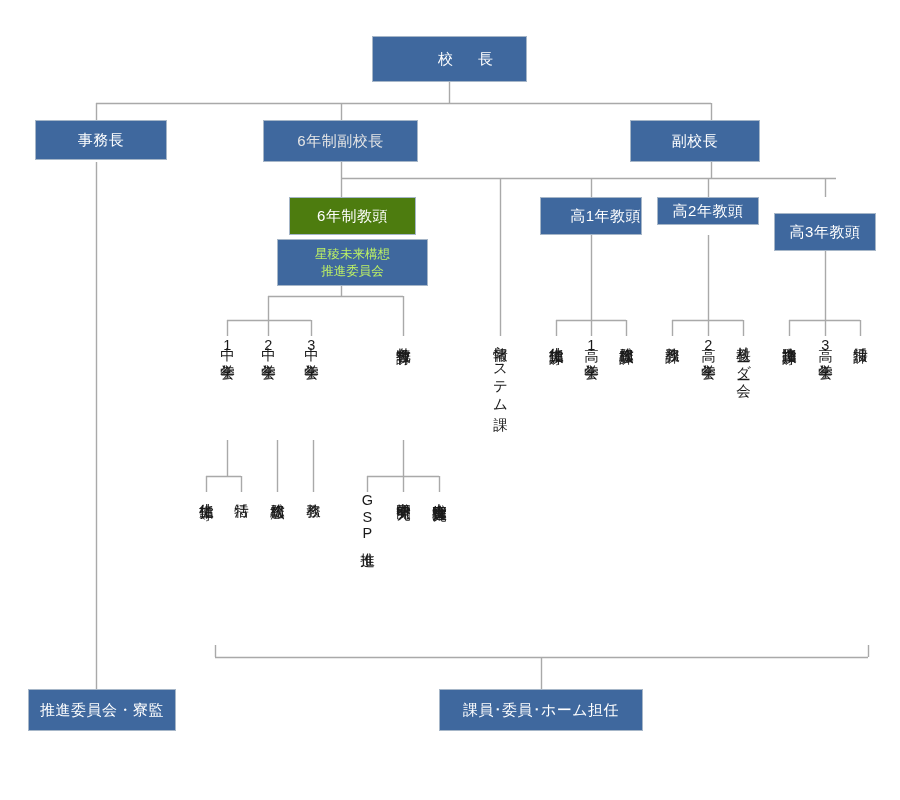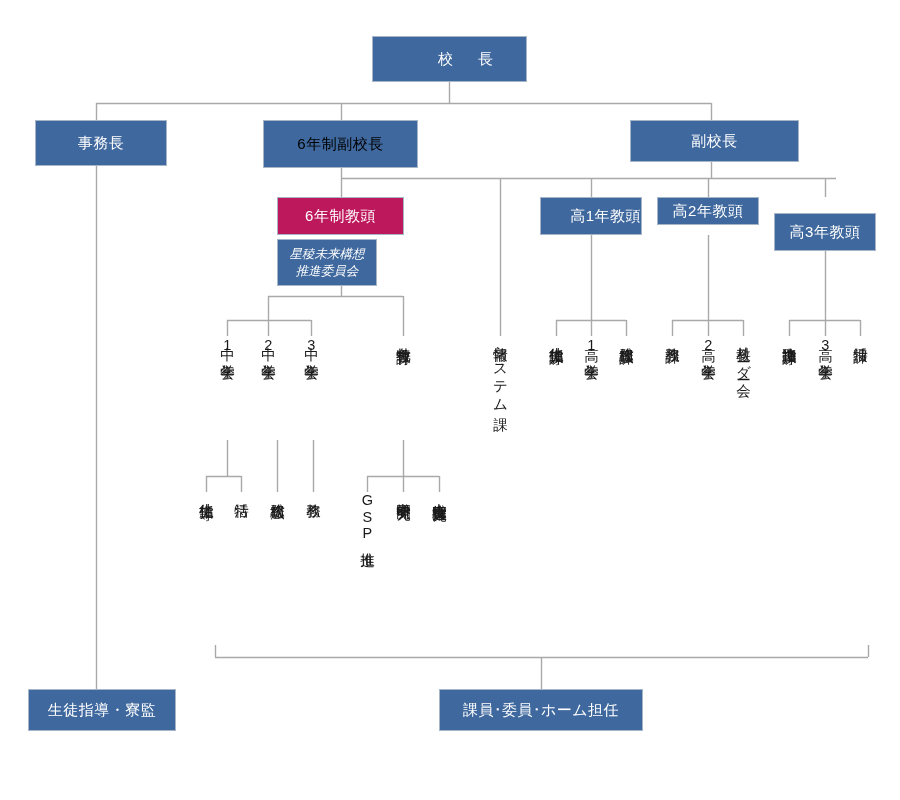--- a/index.html
+++ b/index.html
@@ -121,46 +121,46 @@
       <line x1="96.5" x2="96.5" y1="162" y2="689" stroke="#a9a9a9" stroke-width="1.4"></line>
       <line x1="215" x2="868" y1="657.5" y2="657.5" stroke="#a9a9a9" stroke-width="1.4"></line>
       <line x1="215.5" x2="215.5" y1="645" y2="657" stroke="#a9a9a9" stroke-width="1.4"></line>
       <line x1="868.5" x2="868.5" y1="645" y2="657" stroke="#a9a9a9" stroke-width="1.4"></line>
       <line x1="541.5" x2="541.5" y1="657" y2="689" stroke="#a9a9a9" stroke-width="1.4"></line>
     </svg>
   <div id="box-layer">
       <div class="node-box wide-title" style="left: 372px; top: 36px; width: 155px; height: 46px; background: rgb(63, 104, 158); border-color: rgb(166, 182, 200); color: rgb(255, 255, 255);">
         <span>校　長</span>
       </div>
-      <div class="node-box" style="left: 35px; top: 120px; width: 132px; height: 46px; background: rgb(63, 104, 158); border-color: rgb(166, 182, 200); color: rgb(255, 255, 255);">
+      <div class="node-box" style="left: 35px; top: 120px; width: 132px; height: 40px; background: rgb(63, 104, 158); border-color: rgb(166, 182, 200); color: rgb(255, 255, 255);">
         <span>事務長</span>
       </div>
-      <div class="node-box" style="left: 263px; top: 120px; width: 155px; height: 48px; background: rgb(63, 104, 158); border-color: rgb(166, 182, 200); color: #000000;">
+      <div class="node-box" style="left: 263px; top: 120px; width: 155px; height: 42px; background: rgb(63, 104, 158); border-color: rgb(166, 182, 200); color: #e5e5e5;">
         <span>6年制副校長</span>
       </div>
-      <div class="node-box" style="left: 630px; top: 120px; width: 169px; height: 42px; background: rgb(63, 104, 158); border-color: rgb(166, 182, 200); color: rgb(255, 255, 255);">
+      <div class="node-box" style="left: 630px; top: 120px; width: 130px; height: 42px; background: rgb(63, 104, 158); border-color: rgb(166, 182, 200); color: rgb(255, 255, 255);">
         <span>副校長</span>
       </div>
-      <div class="node-box" style="left: 277px; top: 197px; width: 127px; height: 38px; background: #be185d; border-color: rgb(166, 182, 200); color: rgb(255, 255, 255);">
+      <div class="node-box" style="left: 289px; top: 197px; width: 127px; height: 38px; background: #4d7c0f; border-color: rgb(166, 182, 200); color: rgb(255, 255, 255);">
         <span>6年制教頭</span>
       </div>
-      <div class="node-box small" style="left: 277px; top: 239px; width: 100px; height: 47px; background: rgb(63, 104, 158); border-color: rgb(166, 182, 200); color: #ffffff; font-style: italic;">
+      <div class="node-box small" style="left: 277px; top: 239px; width: 151px; height: 47px; background: rgb(63, 104, 158); border-color: rgb(166, 182, 200); color: #bef264;">
         <span>星稜未来構想<br>推進委員会</span>
       </div>
       <div class="node-box" style="left: 540px; top: 197px; width: 102px; height: 38px; background: rgb(63, 104, 158); border-color: rgb(166, 182, 200); color: rgb(255, 255, 255); justify-content: flex-end;">
         <span>高1年教頭</span>
       </div>
       <div class="node-box" style="left: 657px; top: 197px; width: 102px; height: 28px; background: rgb(63, 104, 158); border-color: rgb(166, 182, 200); color: rgb(255, 255, 255);">
         <span>高2年教頭</span>
       </div>
       <div class="node-box" style="left: 774px; top: 197px; width: 102px; height: 38px; background: rgb(63, 104, 158); border-color: rgb(166, 182, 200); color: rgb(255, 255, 255); margin-top: 16px;">
         <span>高3年教頭</span>
       </div>
       <div class="node-box" style="left: 28px; top: 689px; width: 148px; height: 42px; background: rgb(63, 104, 158); border-color: rgb(166, 182, 200); color: rgb(255, 255, 255);">
-        <span>生徒指導・寮監</span>
+        <span>推進委員会・寮監</span>
       </div>
       <div class="node-box" style="left: 439px; top: 689px; width: 204px; height: 42px; background: rgb(63, 104, 158); border-color: rgb(166, 182, 200); color: #ffffff;">
         <span>課員･委員･ホーム担任</span>
       </div>
     </div>
   <div id="label-layer">
       <div class="vlabel" style="left: 227px; top: 336px; color: rgb(26, 26, 26);">中1学年会</div>
       <div class="vlabel" style="left: 268px; top: 336px; color: rgb(26, 26, 26);">中2学年会</div>
       <div class="vlabel" style="left: 311px; top: 336px; color: rgb(26, 26, 26);">中3学年会</div>
       <div class="vlabel" style="left: 403px; top: 336px; color: rgb(26, 26, 26);">特色教育課</div>

